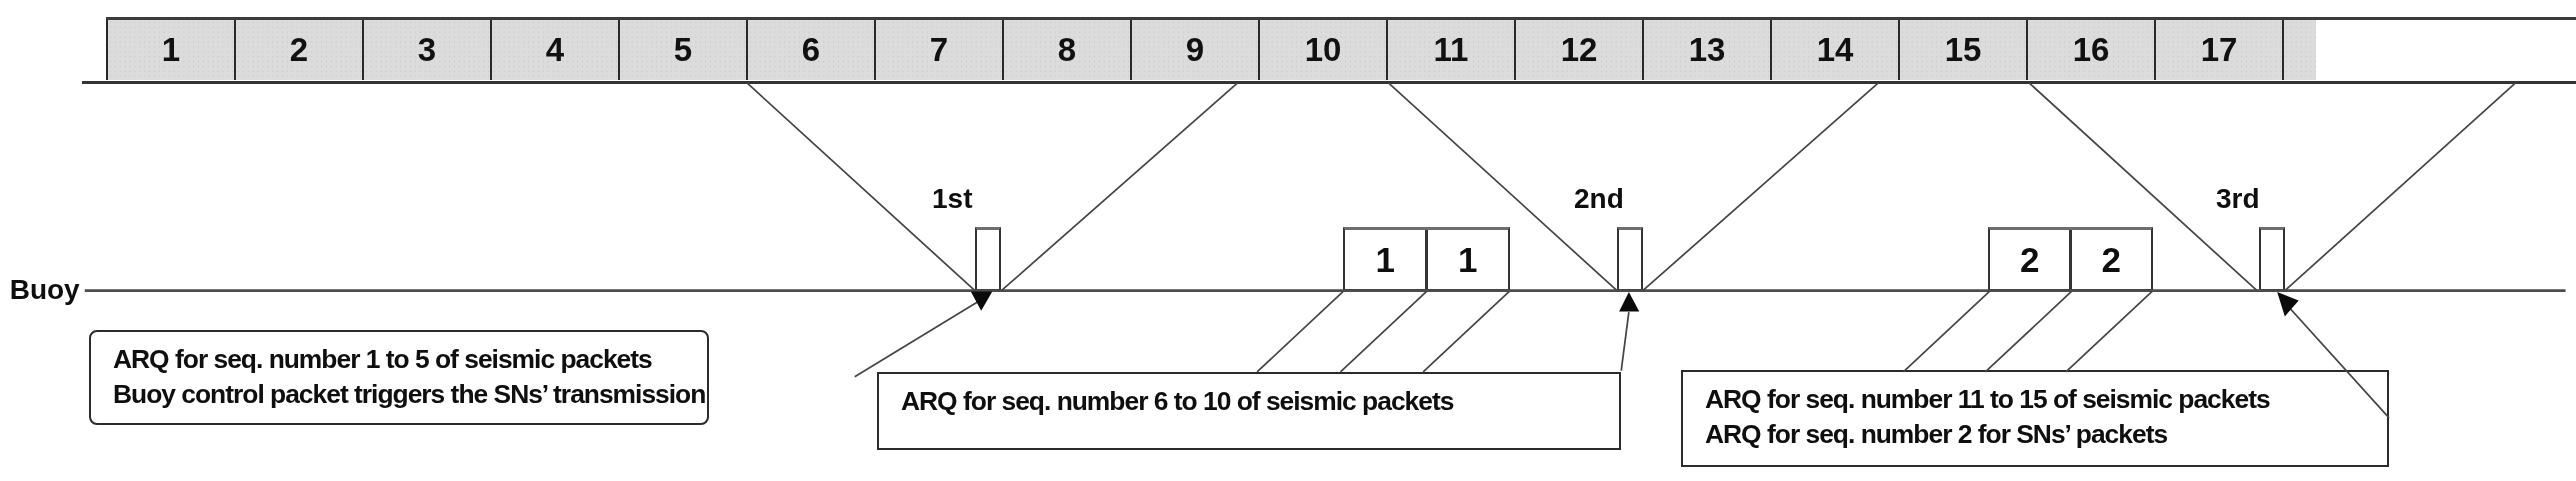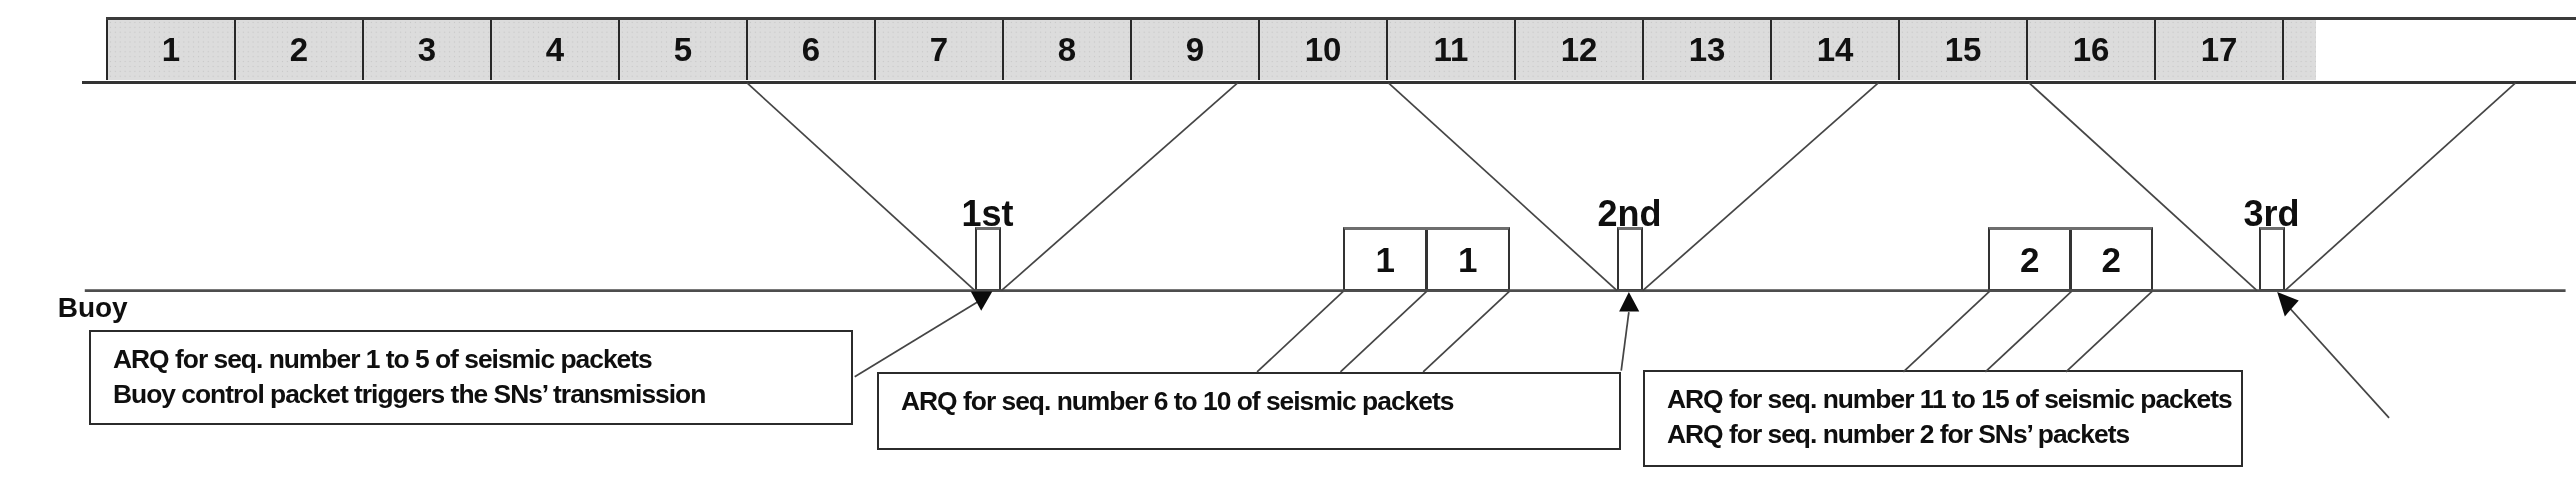--- a/index.html
+++ b/index.html
@@ -12,27 +12,27 @@
   .strip-row{position:absolute;left:106px;top:20px;height:60px;display:flex;}
   .seq-box{flex:0 0 128px;box-sizing:border-box;border-left:2.1px solid #282828;
            background-color:#dcdcdc;
            background-image:radial-gradient(#c6c6c6 0.7px, transparent 1px);
            background-size:4.9px 4.9px;
            display:flex;align-items:center;justify-content:center;}
   .seq-box.partial{flex:0 0 34px;}
   .seq-num{font-size:33px;font-weight:bold;color:#111111;}
 
   
-  .buoy-label{position:absolute;left:9.7px;top:292px;font-size:28px;font-weight:bold;margin-left:48px;}
+  .buoy-label{position:absolute;left:9.7px;top:274px;font-size:28px;font-weight:bold;}
 
   
   .tick{position:absolute;top:227px;height:64px;width:26px;box-sizing:border-box;
         background:#ffffff;border:2.1px solid #333333;border-top:3.5px solid #6e6e6e;}
-  .tick-label{position:absolute;top:193px;width:111px;text-align:center;
-              font-size:36px;font-weight:bold;}
+  .tick-label{position:absolute;top:183px;width:111px;
+              font-size:28px;font-weight:bold;}
 
   
   .pairbox{position:absolute;top:227px;height:64px;box-sizing:border-box;background:#ffffff;
            border:2.1px solid #333333;border-top:3.5px solid #6e6e6e;display:flex;}
   .pair-cell{flex:1 1 0;display:flex;align-items:center;justify-content:center;
              font-size:35px;font-weight:bold;}
   .pair-divider{flex:0 0 2.1px;background:#333333;}
 
   
   .callout{position:absolute;box-sizing:border-box;background:#ffffff;border:2.8px solid #2b2b2b;
@@ -120,28 +120,28 @@
     <div class="pair-cell">1</div>
     <div class="pair-divider"></div>
     <div class="pair-cell">1</div>
   </div>
   <div class="pairbox" style="left:1988px;width:165px;">
     <div class="pair-cell">2</div>
     <div class="pair-divider"></div>
     <div class="pair-cell">2</div>
   </div>
 
-  <div class="callout" style="left:89px;top:330px;width:764px;height:95px;">
+  <div class="callout" style="left:89px;top:330px;width:620px;height:95px;border-radius:8px;">
     <div>ARQ for seq. number 1 to 5 of seismic packets</div>
     <div>Buoy control packet triggers the SNs’ transmission</div>
   </div>
   <div class="callout" style="left:877px;top:372px;width:744px;height:78px;">
     <div>ARQ for seq. number 6 to 10 of seismic packets</div>
   </div>
-  <div class="callout" style="left:1643px;top:370px;width:600px;height:97px;">
+  <div class="callout" style="left:1681px;top:370px;width:708px;height:97px;">
     <div>ARQ for seq. number 11 to 15 of seismic packets</div>
     <div>ARQ for seq. number 2 for SNs’ packets</div>
   </div>
 
   <svg class="overlay" viewBox="0 0 3707 693" xmlns="http://www.w3.org/2000/svg">
 
     <line x1="122" y1="418" x2="3692" y2="418" stroke="#4d4d4d" stroke-width="4"></line>
 
     <g stroke="#454545" stroke-width="2.5">
       <line x1="1075" y1="119" x2="1403" y2="418"></line>

